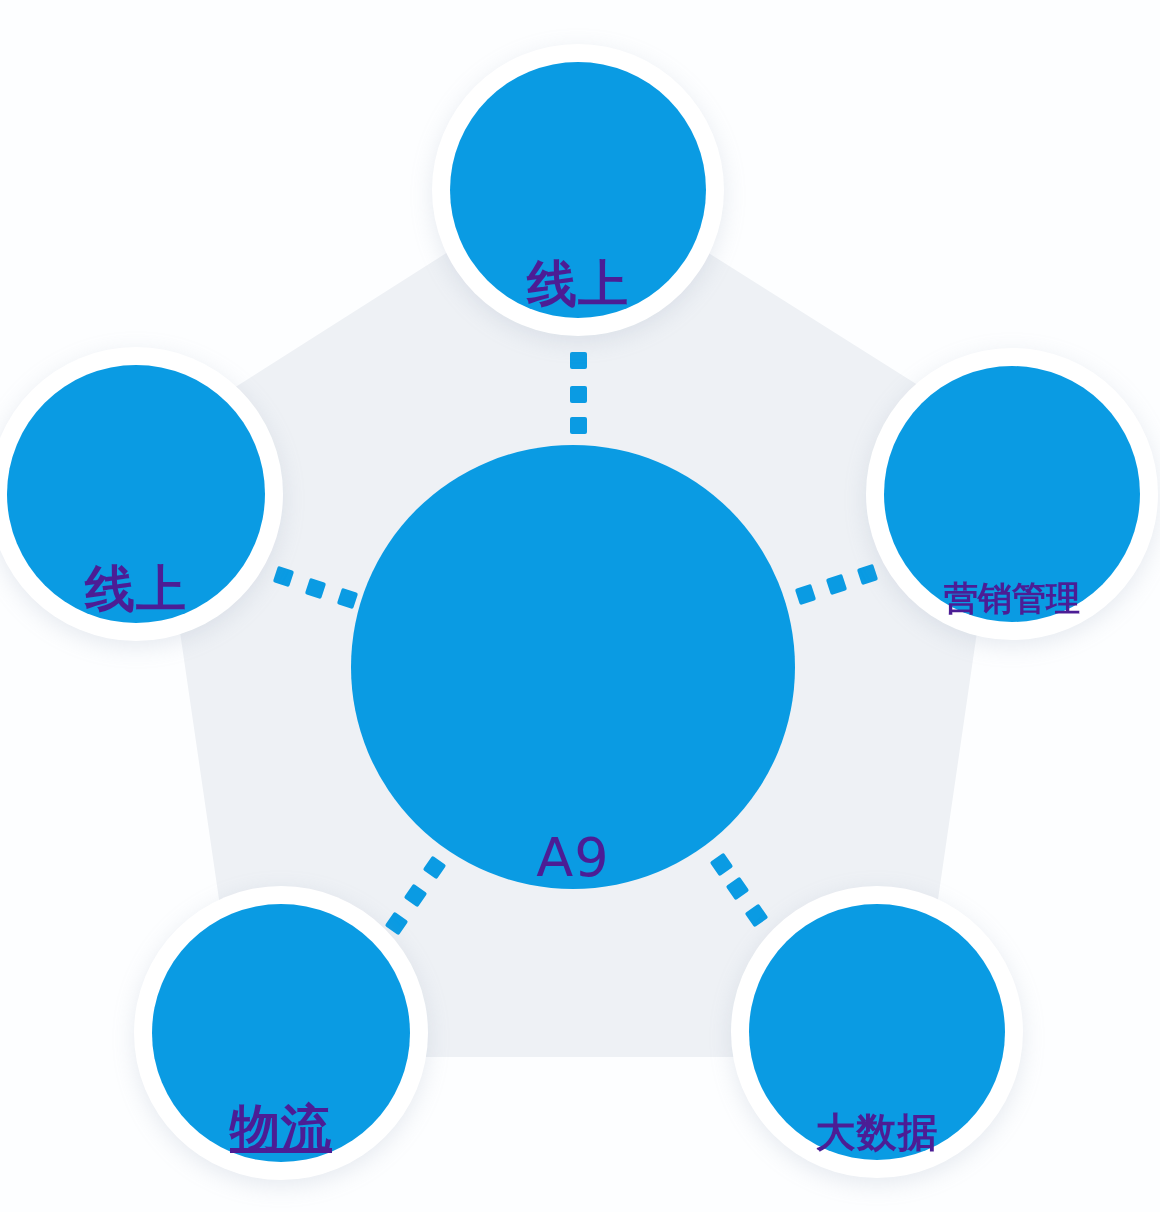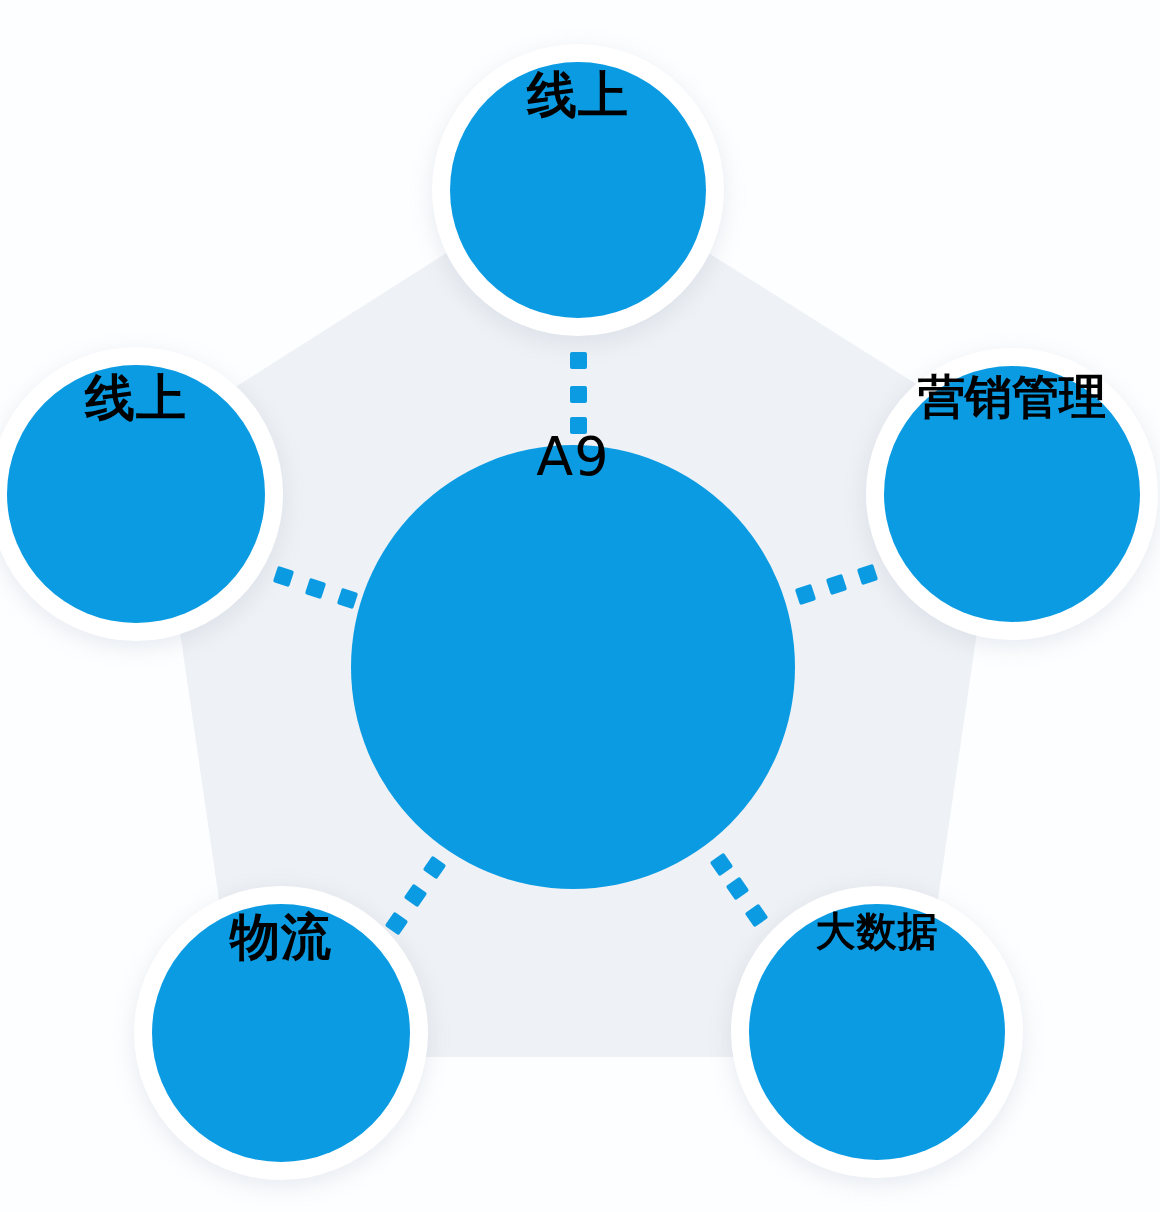--- a/index.html
+++ b/index.html
@@ -1,20 +1,20 @@
 <!DOCTYPE html>
 <html><head>
 <meta charset="utf-8">
 <style>
   html, body { margin:0; padding:0; }
   body { width:1160px; height:1212px; background:#fdfeff; position:relative; overflow:hidden;
          font-family:"DejaVu Sans","Liberation Sans",sans-serif; }
   #stage { position:absolute; left:0; top:0; width:1160px; height:1212px; }
-  .node { position:absolute; border-radius:50%; box-sizing:border-box; display:flex; align-items:center; justify-content:flex-start;
-          flex-direction:column; color:#000000; }
+  .node { position:absolute; border-radius:50%; box-sizing:border-box; display:flex; align-items:center; justify-content:flex-end;
+          flex-direction:column; color:#4c1d95; }
   .ring { position:absolute; border-radius:50%; background:#ffffff; box-shadow:0 6px 22px rgba(150,165,185,0.22); }
   .label { font-weight:bold; letter-spacing:1px; white-space:nowrap; }
   .dash { position:absolute; width:17px; height:17px; border-radius:2px; }
 </style>
 </head>
 <body>
 
 <div id="stage">
 
   <svg width="1160" height="1212" style="position:absolute;left:0;top:0;">
@@ -50,25 +50,25 @@
     <span class="label" style="font-size:50px;">线上</span>
   </div>
 
   <div class="ring" style="left:-11px;top:347px;width:294px;height:294px;"></div>
   <div class="node" style="left:7px;top:365px;width:258px;height:258px;background:#0a9be3;">
     <span class="label" style="font-size:50px;">线上</span>
   </div>
 
   <div class="ring" style="left:866px;top:348px;width:292px;height:292px;"></div>
   <div class="node" style="left:884px;top:366px;width:256px;height:256px;background:#0a9be3;">
-    <span class="label" style="font-size:47px;letter-spacing:0;">营销管理</span>
+    <span class="label" style="font-size:34px;letter-spacing:0;">营销管理</span>
   </div>
 
   <div class="ring" style="left:134px;top:886px;width:294px;height:294px;"></div>
-  <div class="node" style="left:152px;top:904px;width:258px;height:258px;background:#0a9be3;">
+  <div class="node" style="left:152px;top:904px;width:258px;height:258px;background:#0a9be3;text-decoration:underline;">
     <span class="label" style="font-size:50px;">物流</span>
   </div>
 
   <div class="ring" style="left:731px;top:886px;width:292px;height:292px;"></div>
   <div class="node" style="left:749px;top:904px;width:256px;height:256px;background:#0a9be3;">
     <span class="label" style="font-size:40px;">大数据</span>
   </div>
 
 </div>
 

